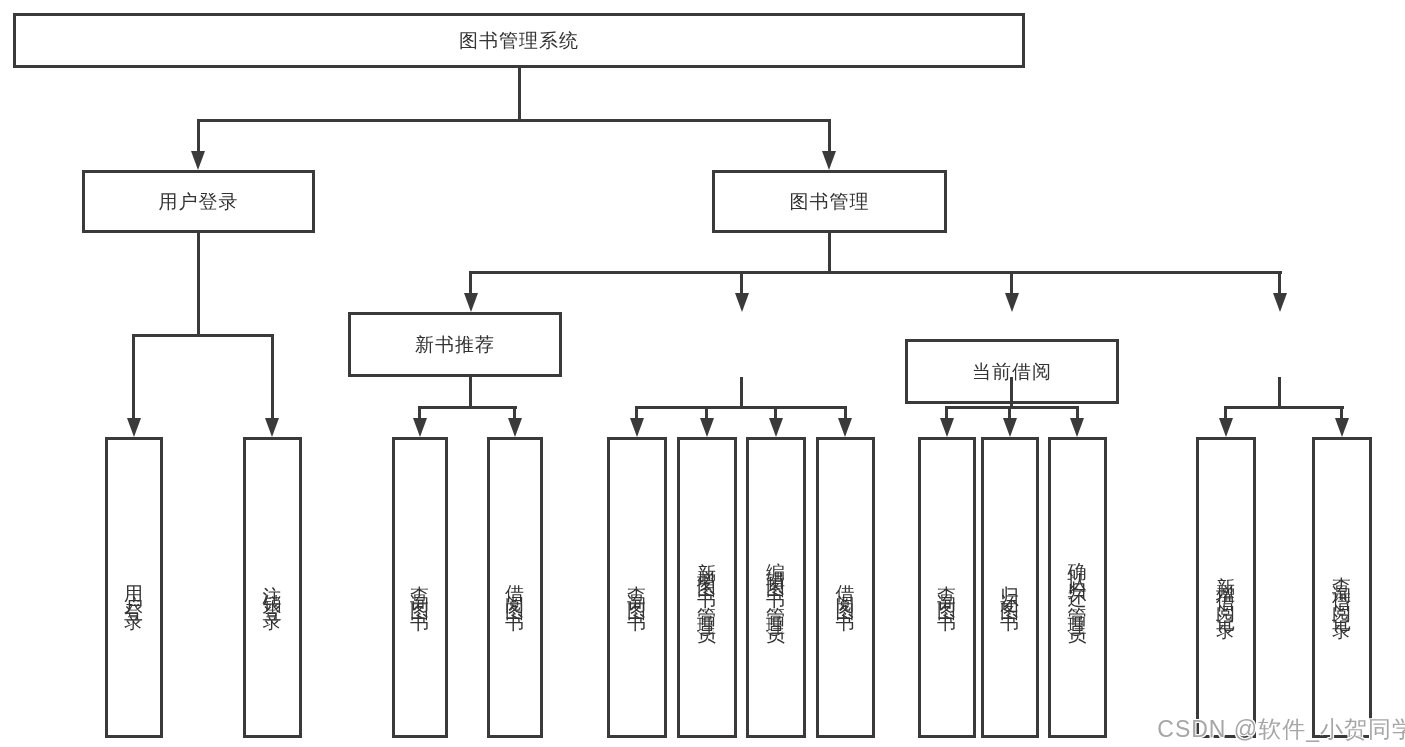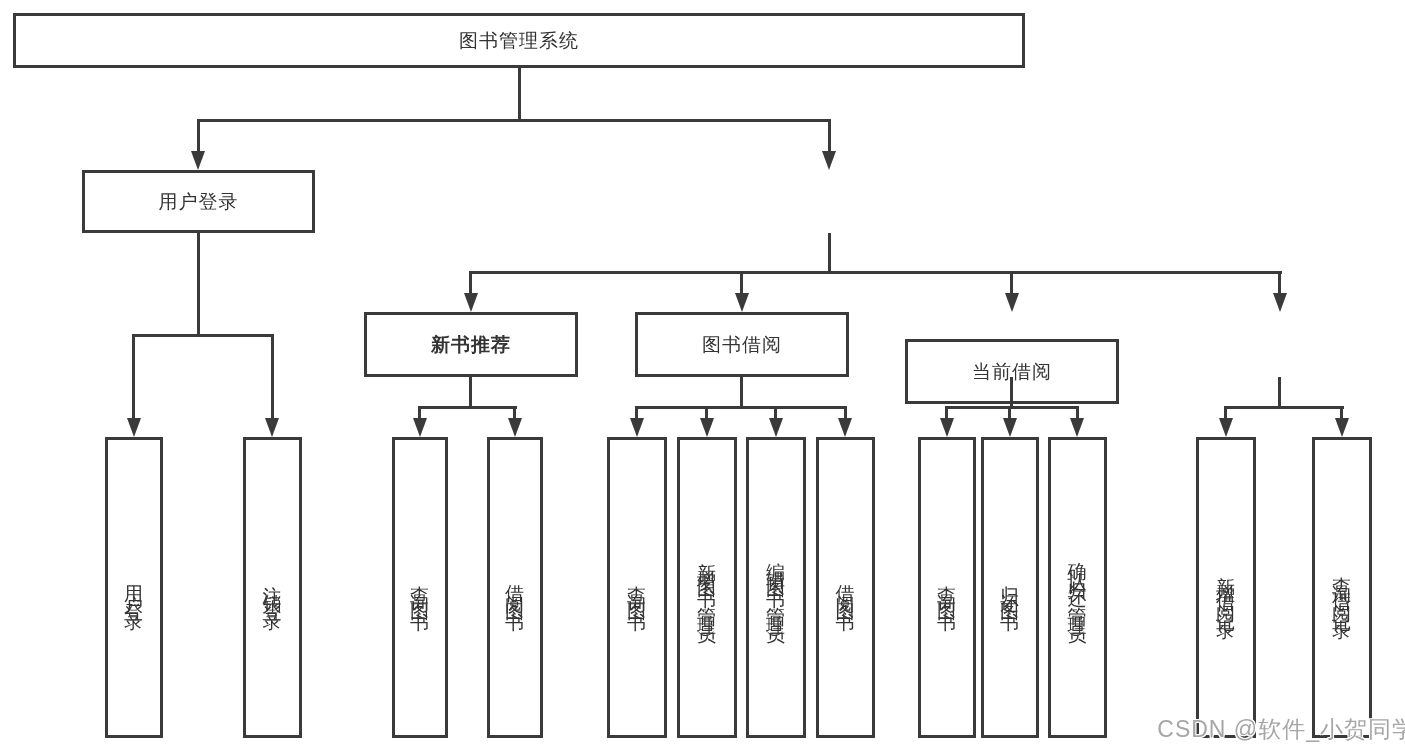--- a/index.html
+++ b/index.html
@@ -66,44 +66,44 @@
   <div class="vline" style="left:518px;top:68px;height:54px;"></div>
   <div class="hline" style="left:197px;top:119px;width:634px;"></div>
   <div class="vline" style="left:197px;top:119px;height:34px;"></div>
   <div class="vline" style="left:828px;top:119px;height:34px;"></div>
   <div class="arrow" style="left:191px;top:151px;"></div>
   <div class="arrow" style="left:822px;top:151px;"></div>
 
   <div class="box hbox" style="left:82px;top:170px;width:233px;height:63px;">
     <span>用户登录</span>
   </div>
+  <div class="box hbox" style="left:712px;top:170px;width:235px;height:63px;">
+    <span>图书管理</span>
+  </div>
 
   <div class="vline" style="left:197px;top:233px;height:103px;"></div>
   <div class="hline" style="left:132px;top:334px;width:142px;"></div>
   <div class="vline" style="left:132px;top:334px;height:85px;"></div>
   <div class="vline" style="left:271px;top:334px;height:85px;"></div>
   <div class="arrow" style="left:127px;top:418px;"></div>
   <div class="arrow" style="left:265px;top:418px;"></div>
 
   <div class="vline" style="left:828px;top:233px;height:41px;"></div>
   <div class="hline" style="left:470px;top:271px;width:812px;"></div>
   <div class="vline" style="left:469px;top:271px;height:23px;"></div>
   <div class="vline" style="left:740px;top:271px;height:23px;"></div>
   <div class="vline" style="left:1010px;top:271px;height:23px;"></div>
   <div class="vline" style="left:1278px;top:271px;height:23px;"></div>
   <div class="arrow" style="left:464px;top:293px;"></div>
   <div class="arrow" style="left:735px;top:293px;"></div>
   <div class="arrow" style="left:1005px;top:293px;"></div>
   <div class="arrow" style="left:1273px;top:293px;"></div>
 
-  <div class="box hbox" style="left:364px;top:312px;width:214px;height:65px;font-weight:bold;">
+  <div class="box hbox" style="left:348px;top:312px;width:214px;height:65px;">
     <span>新书推荐</span>
-  </div>
-  <div class="box hbox" style="left:635px;top:312px;width:214px;height:65px;">
-    <span>图书借阅</span>
   </div>
   <div class="box hbox" style="left:905px;top:312px;width:214px;height:65px;margin-top:27px;">
     <span>当前借阅</span>
   </div>
 
   <div class="vline" style="left:469px;top:377px;height:31px;"></div>
   <div class="vline" style="left:740px;top:377px;height:31px;"></div>
   <div class="vline" style="left:1010px;top:377px;height:31px;"></div>
   <div class="vline" style="left:1278px;top:377px;height:31px;"></div>
 

